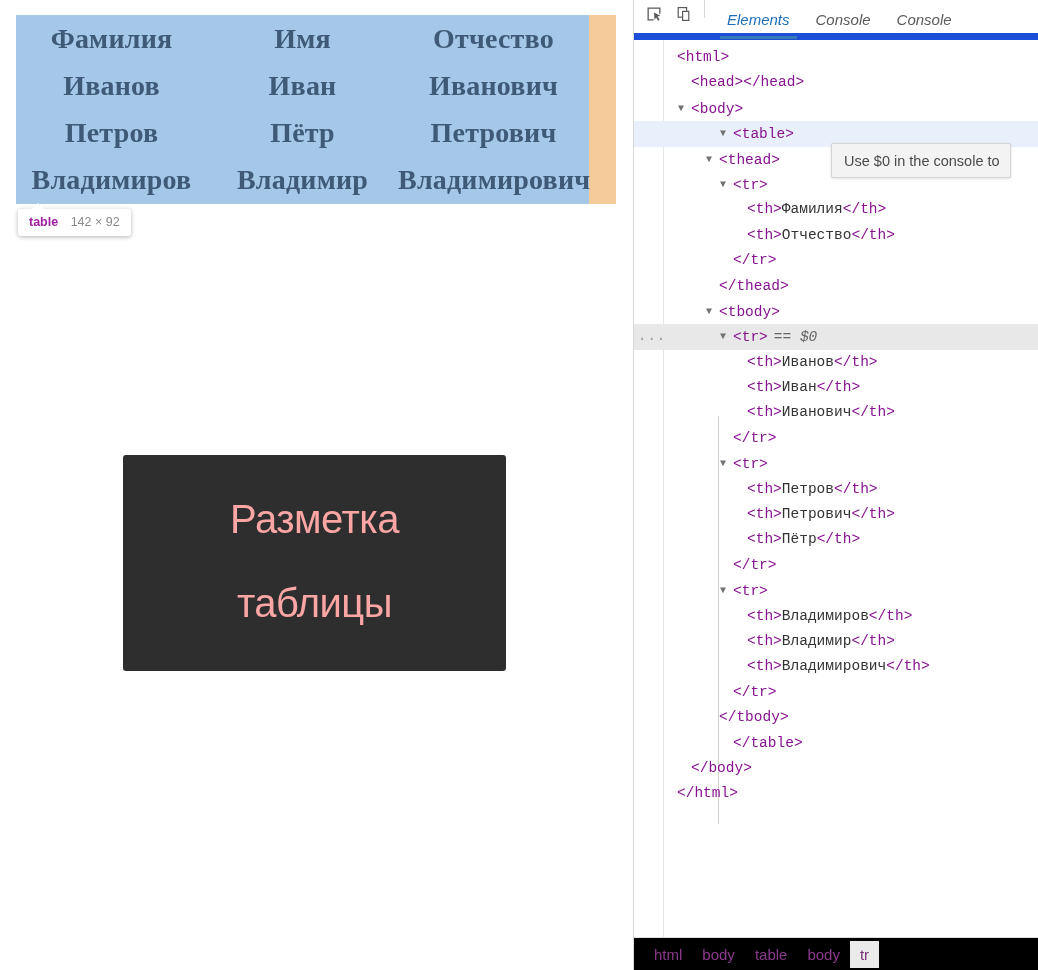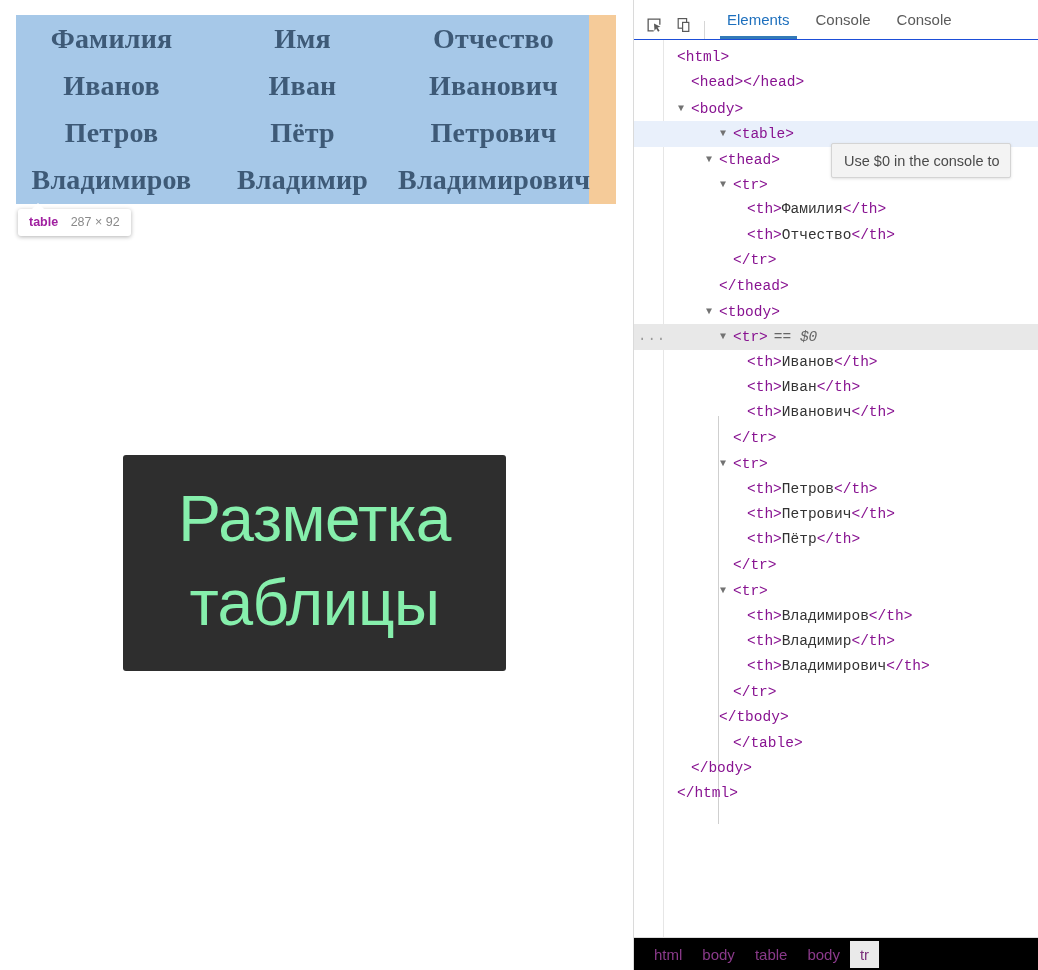--- a/index.html
+++ b/index.html
@@ -101,49 +101,50 @@
     left: 123px; top: 455px;
     width: 383px;
     background: #2e2e2e;
     border-radius: 3px;
     padding: 22px 10px 26px 10px;
     box-sizing: border-box;
     text-align: center;
   }
   #caption-overlay .cap-line {
     display: block;
-    color: #86efac;
-    font-family: "Liberation Sans", sans-serif;
-    font-size: 64px;
+    color: #fca5a5;
+    font-family: "Liberation Sans", sans-serif;
+    font-size: 40px;
     line-height: 84px;
     font-weight: normal;
     letter-spacing: -0.5px;
   }
 
   
   #devtools {
     position: absolute;
     left: 633px; top: 0;
     width: 405px; height: 970px;
     background: #ffffff;
     border-left: 1px solid #dadada;
     box-sizing: border-box;
     overflow: hidden;
   }
 
   
   #dt-toolbar {
     position: relative;
     height: 40px;
-    border-bottom: 1px solid #1d4ed8;
+    border-bottom: 7px solid #1d4ed8;
     display: flex;
-    align-items: flex-end;
+    align-items: flex-start;
     padding-left: 5px;
     box-sizing: border-box;
     background: #ffffff;
+    font-style: italic;
   }
   .dt-icon-btn {
     width: 30px; height: 28px;
     display: flex;
     align-items: center;
     justify-content: center;
     cursor: pointer;
   }
   .dt-sep {
     width: 1px; height: 18px;
@@ -325,21 +326,21 @@
         <th>Владимиров</th>
         <th>Владимир</th>
         <th>Владимирович</th>
       </tr>
     </tbody>
   </table>
 
   <div id="element-tooltip">
     <span class="tt-arrow"></span>
     <span class="tt-tag">table</span>
-    <span class="tt-size">287 × 92</span>
+    <span class="tt-size">142 × 92</span>
   </div>
 
   <div id="caption-overlay">
     <span class="cap-line">Разметка</span>
     <span class="cap-line">таблицы</span>
   </div>
 </div>
 
 <div id="devtools">
 

